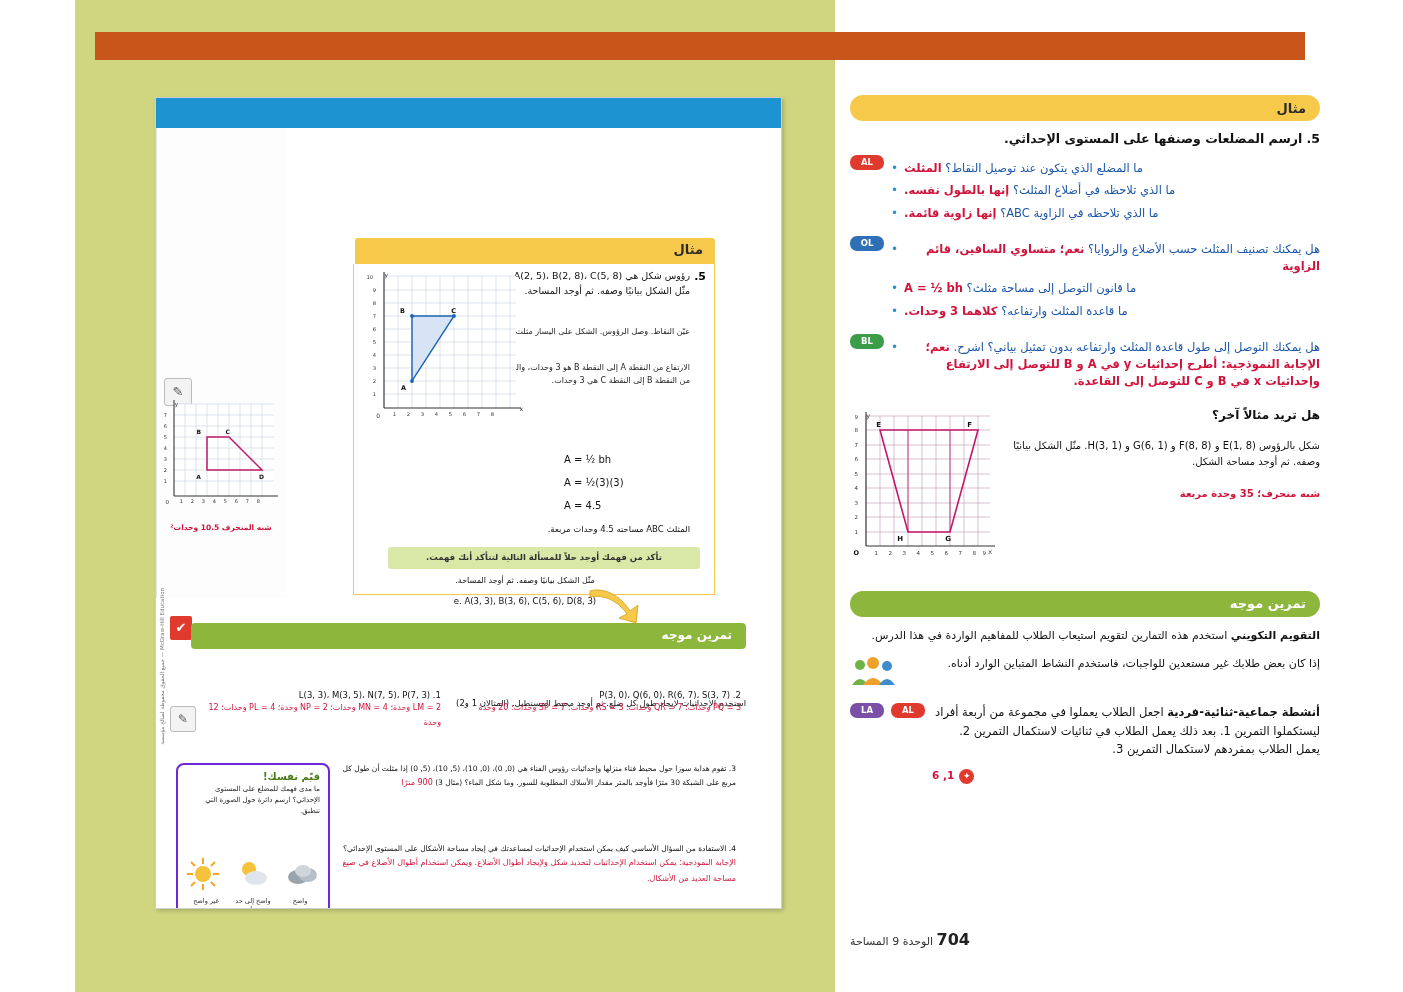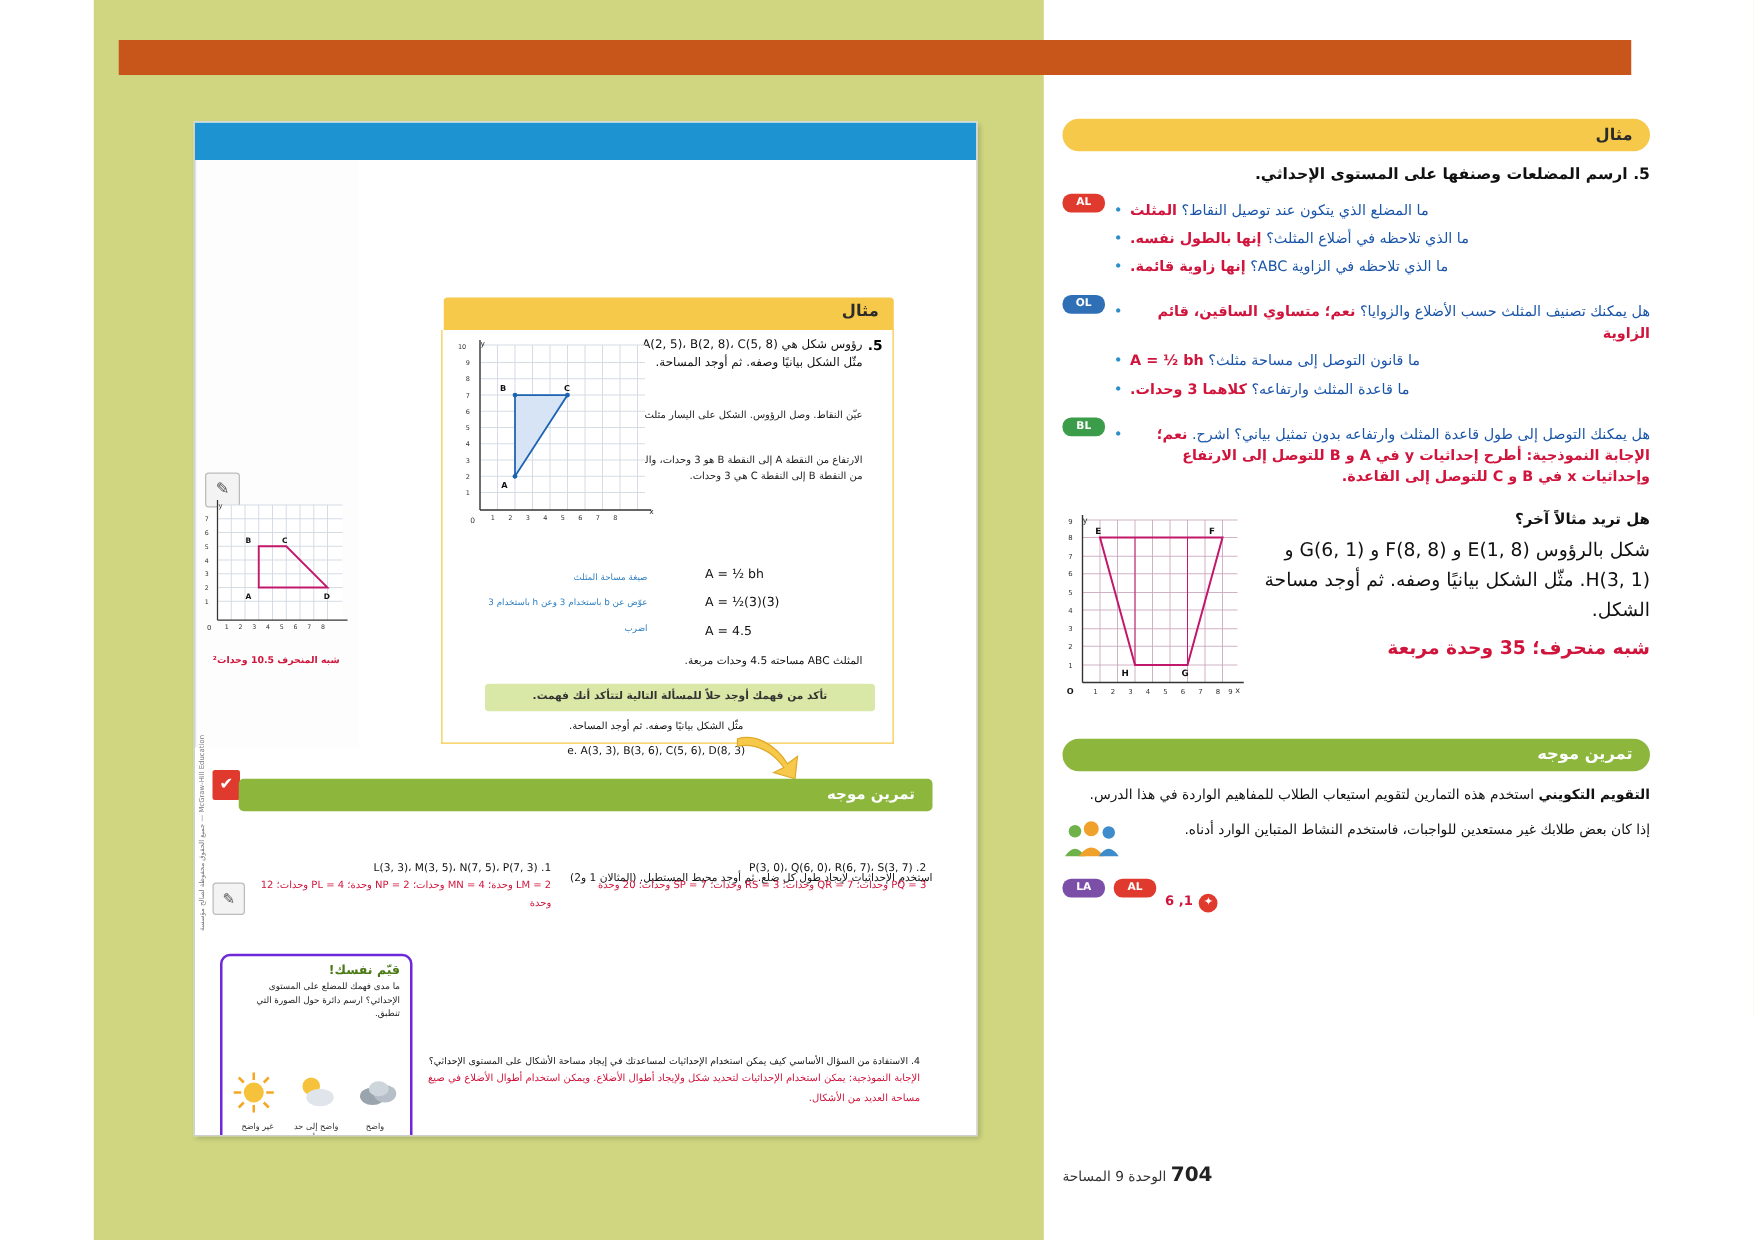--- a/index.html
+++ b/index.html
@@ -117,21 +117,21 @@
     display:inline-block;min-width:26px;height:15px;border-radius:7px;color:#fff;
     font-size:8.5px;font-weight:bold;text-align:center;line-height:15px;padding:0 4px;
   }
   .lvl.al{background:#e03a2f;}
   .lvl.ol{background:#2f6fb5;}
   .lvl.bl{background:#3b9c4a;}
   .lvl.la{background:#7b4fa8;}
   .lvl-row{display:flex;justify-content:flex-end;align-items:flex-start;gap:7px;margin:9px 0 2px 0;}
   .want-more{margin-top:12px;text-align:right;}
   .want-more .t{font-size:12px;font-weight:bold;color:#111;}
-  .want-more .b{font-size:15px;line-height:1.6;color:#111;margin-top:6px;}
+  .want-more .b{font-size:10px;line-height:1.6;color:#111;margin-top:16px;}
   .want-more .red{color:#d0143c;font-weight:bold;}
   .assess{font-size:11px;line-height:1.7;text-align:right;color:#111;margin-top:10px;}
   .assess b{color:#111;}
   .assess-row{display:flex;gap:8px;align-items:flex-start;justify-content:flex-end;margin-top:10px;}
   .people-ic{width:46px;height:34px;flex:none;}
   .page-foot{
     position:absolute;left:850px;top:930px;width:470px;text-align:left;
     font-size:11px;color:#333;
   }
   .page-foot b{font-size:16px;color:#222;margin-right:8px;}
@@ -221,25 +221,20 @@
         <text x="39" y="43" font-size="6.5" font-weight="bold" fill="#111">B</text>
         <text x="90" y="43" font-size="6.5" font-weight="bold" fill="#111">C</text>
       </svg>
     </div>
 
     <div class="formula-col">
       <div>A = ½ bh</div>
       <div>A = ½(3)(3)</div>
       <div>A = 4.5</div>
     </div>
-    <div class="annot-col">
-      <div>صيغة مساحة المثلث</div>
-      <div>عوّض عن b باستخدام 3 وعن h باستخدام 3</div>
-      <div>اضرب</div>
-    </div>
 
     <div class="result-line">المثلث ABC مساحته 4.5 وحدات مربعة.</div>
 
     <div class="check-box">
       <span>تأكد من فهمك  أوجد حلاً للمسألة التالية لتتأكد أنك فهمت.</span>
     </div>
     <div class="check-sub">مثّل الشكل بيانيًا وصفه. ثم أوجد المساحة.</div>
     <div class="check-items">e.  A(3, 3), B(3, 6), C(5, 6), D(8, 3)</div>
   </div>
 
@@ -312,20 +307,24 @@
     <div>1.  L(3, 3)، M(3, 5)، N(7, 5)، P(7, 3)</div>
     <div class="ans-red">LM = 2 وحدة؛ MN = 4 وحدات؛ NP = 2 وحدة؛ PL = 4 وحدات؛ 12 وحدة</div>
   </div>
   <div class="ex-l">
     <div>2.  P(3, 0)، Q(6, 0)، R(6, 7)، S(3, 7)</div>
     <div class="ans-red">PQ = 3 وحدات؛ QR = 7 وحدات؛ RS = 3 وحدات؛ SP = 7 وحدات؛ 20 وحدة</div>
   </div>
 
   <div class="pencil-ic2">✎</div>
 
+  <div class="ex3">
+    <span>3.  تقوم هداية سوزا حول محيط فناء منزلها وإحداثيات رؤوس الفناء هي (0, 0)، (0, 10)، (5, 10)، (5, 0) إذا مثلت أن طول كل مربع على الشبكة 30 مترًا فأوجد بالمتر مقدار الأسلاك المطلوبة للسور. وما شكل الماء؟ (مثال 3)</span>
+    <span class="ans-red">900 مترًا</span>
+  </div>
   <div class="ex4">
     <span>4.  الاستفادة من السؤال الأساسي  كيف يمكن استخدام الإحداثيات لمساعدتك في إيجاد مساحة الأشكال على المستوى الإحداثي؟</span>
     <span class="ans-red">الإجابة النموذجية: يمكن استخدام الإحداثيات لتحديد شكل ولإيجاد أطوال الأضلاع. ويمكن استخدام أطوال الأضلاع في صيغ مساحة العديد من الأشكال.</span>
   </div>
 
   <div class="selfcheck">
     <h4>قيّم نفسك!</h4>
     <p>ما مدى فهمك للمضلع على المستوى الإحداثي؟ ارسم دائرة حول الصورة التي تنطبق.</p>
     <div class="faces">
       <span class="face">
@@ -528,20 +527,24 @@
         <circle cx="23" cy="8" r="6" fill="#f0a12c"></circle>
           <path d="M13,30 q10,-14 20,0 Z" fill="#f0a12c"></path>
         <circle cx="37" cy="11" r="5" fill="#3e8ccc"></circle>
           <path d="M29,30 q8,-12 16,0 Z" fill="#3e8ccc"></path>
       </svg>
     </div>
   </div>
 
   <div class="lvl-row" style="margin-top:14px;">
     <div style="flex:1">
+      <div style="text-align:right;font-size:11.5px;line-height:1.6;color:#111;">
+        <b style="color:#111;">أنشطة جماعية-ثنائية-فردية</b>
+        <span>اجعل الطلاب يعملوا في مجموعة من أربعة أفراد ليستكملوا التمرين 1. بعد ذلك يعمل الطلاب في ثنائيات لاستكمال التمرين 2. يعمل الطلاب بمفردهم لاستكمال التمرين 3.</span>
+      </div>
       <div style="text-align:left;margin-top:6px;">
         <span class="redcirc">✦</span>
         <span style="font-size:10.5px;color:#d0143c;font-weight:bold;">1, 6</span>
       </div>
     </div>
     <div class="lvl al">AL</div>
     <div class="lvl la">LA</div>
   </div>
 </div>
 

